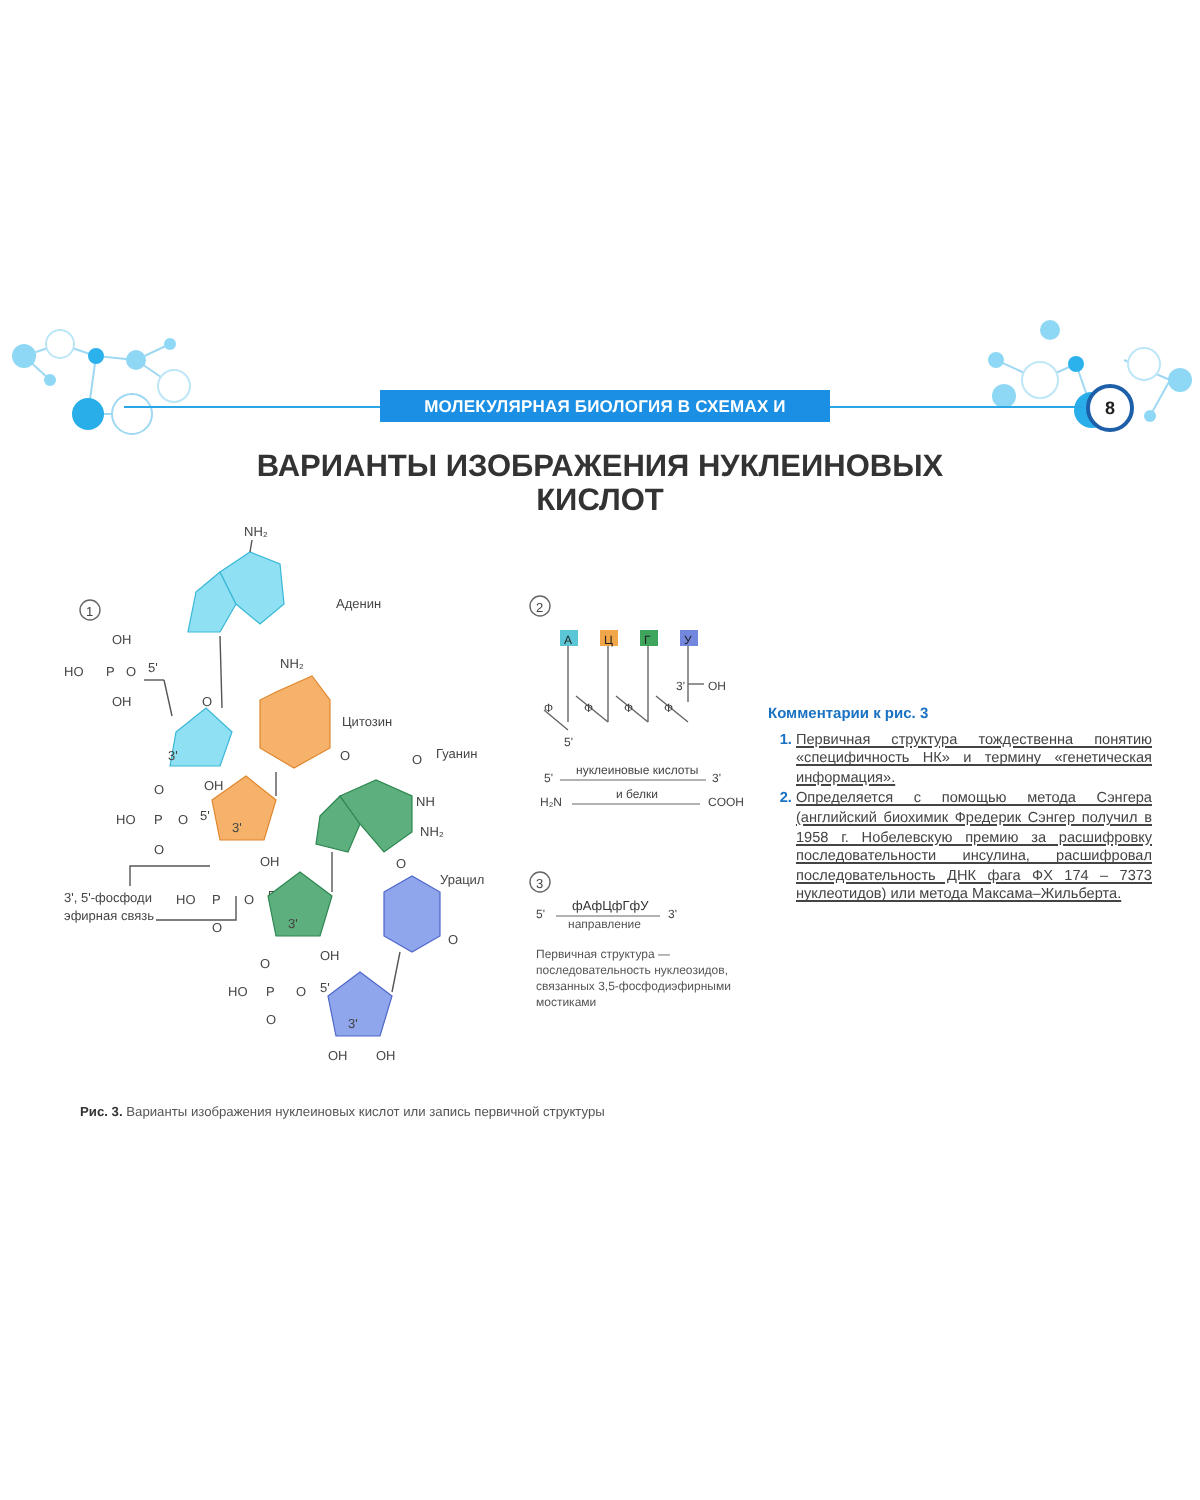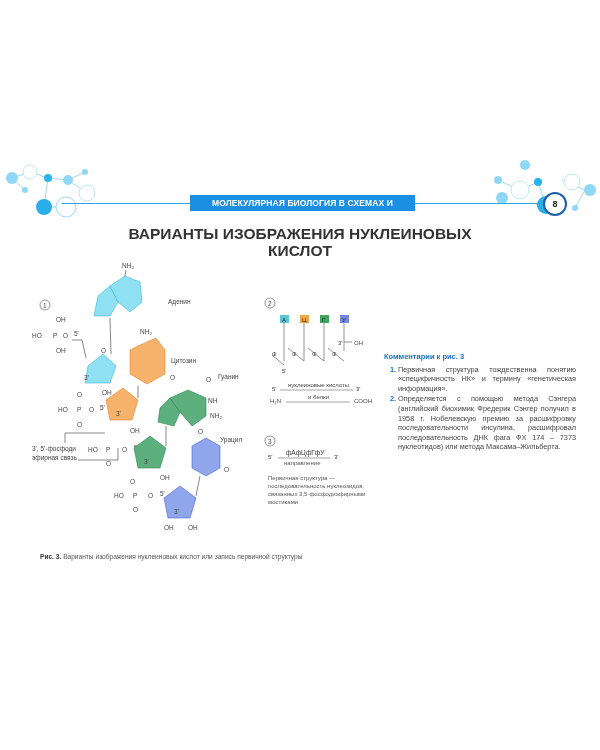--- a/index.html
+++ b/index.html
@@ -6,21 +6,21 @@
   body{width:600px;height:750px;position:relative;overflow:hidden;font-family:"Liberation Sans",sans-serif;color:#333;}
   .abs{position:absolute;}
   .hdr-line{position:absolute;top:203px;left:62px;width:480px;height:1px;background:#2aa6e6;}
   .hdr-band{position:absolute;top:195px;left:190px;width:225px;height:16px;background:#1a8fe3;color:#fff;font-size:8.5px;font-weight:bold;line-height:16px;text-align:center;letter-spacing:0.1px;}
   .page-num{position:absolute;top:192px;left:543px;width:20px;height:20px;border:2px solid #1d5fa8;border-radius:50%;background:#fff;font-size:9px;font-weight:bold;text-align:center;line-height:20px;color:#222;}
   .title{position:absolute;top:225px;left:100px;width:400px;text-align:center;font-size:15.5px;font-weight:bold;color:#333;line-height:17px;}
   .title .l2{display:inline-block;position:relative;}
   .title .l2::after{content:"";position:absolute;left:-8px;right:-8px;bottom:2px;height:7px;background:#8fd88a;opacity:0.8;z-index:-1;}
   .comments{position:absolute;top:324px;left:384px;width:192px;font-size:7.3px;line-height:9.6px;color:#444;margin-top:28px;}
   .comments h4{margin:0 0 3px 0;font-size:7.5px;color:#1a72c2;font-weight:bold;}
-  .comments ol{margin:0;padding-left:14px;}
+  .comments ol{margin:0;padding-left:14px;text-decoration:underline;}
   .comments li{text-align:justify;margin-bottom:1px;}
   .comments li::marker{color:#1a72c2;font-weight:bold;}
   .caption{position:absolute;top:553px;left:40px;font-size:6.6px;color:#555;}
   .caption b{color:#333;}
   svg text{font-family:"Liberation Sans",sans-serif;}
 </style>
 </head>
 <body>
 
 <svg class="abs" style="left:0;top:150px" width="100" height="70" viewBox="0 0 100 70">

